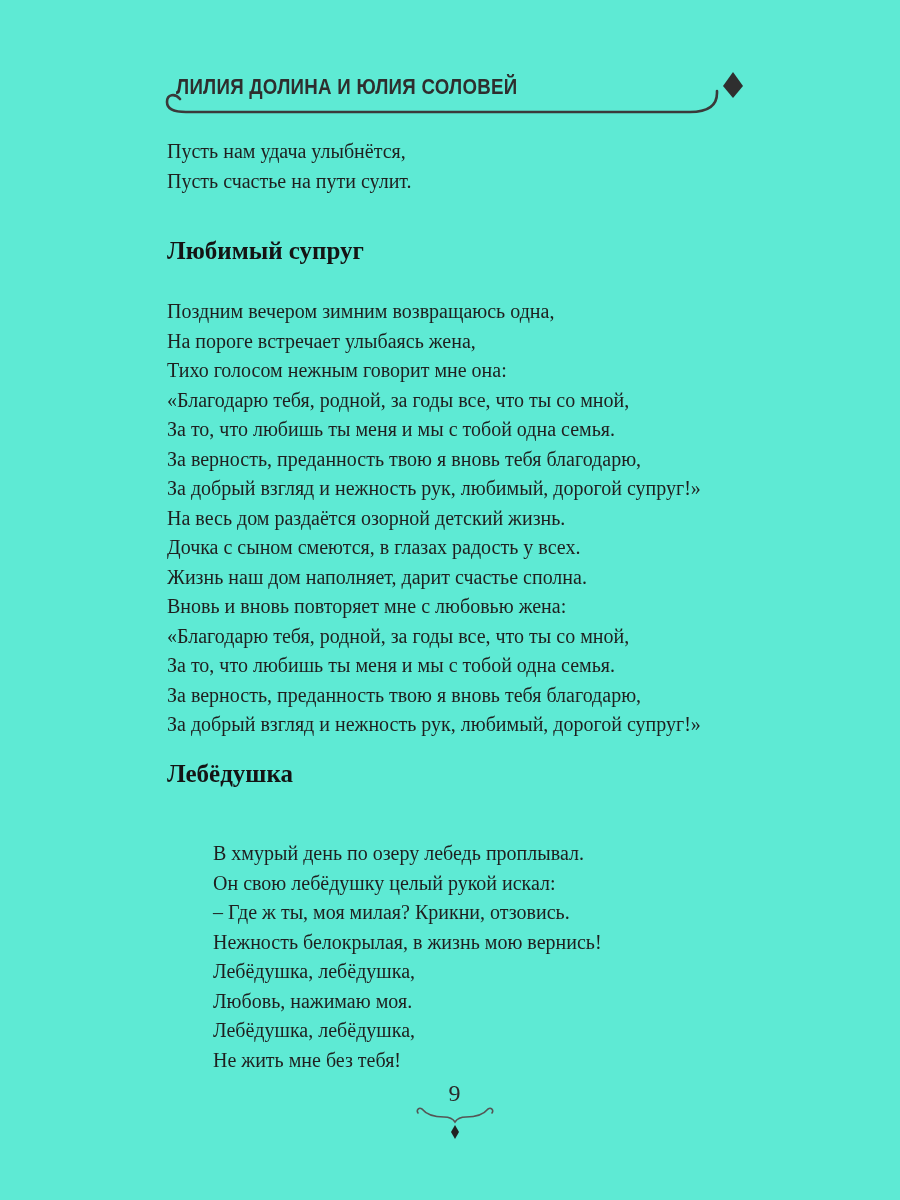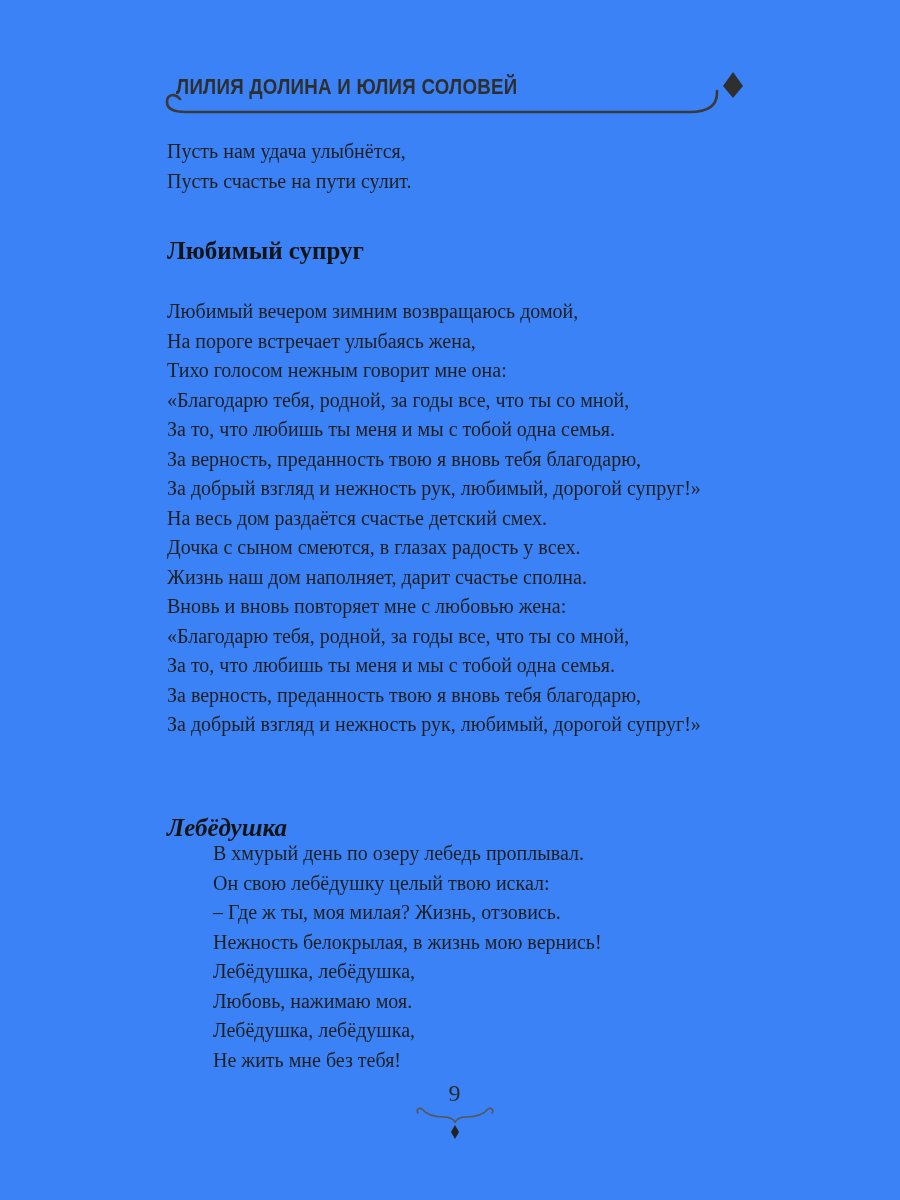--- a/index.html
+++ b/index.html
@@ -4,21 +4,21 @@
 <style>
   html, body { margin: 0; padding: 0; }
   body {
     width: 900px; height: 1200px;
     background: #f6f6f6;
     font-family: "Liberation Serif", serif;
   }
   .page {
     position: relative;
     width: 900px; height: 1200px;
-    background: #3b82f6;
+    background: #5eead4;
     overflow: hidden;
     color: #1f1f1f;
   }
   .running-head {
     position: absolute;
     left: 176px; top: 74px;
     font-family: "Liberation Sans", sans-serif;
     font-weight: 700;
     font-size: 22px;
     letter-spacing: 0.3px;
@@ -44,21 +44,21 @@
   .poem2-block   { top: 839px; margin-left: 46px; }
   .poem-title {
     position: absolute;
     left: 167px;
     font-size: 25px;
     font-weight: 700;
     color: #141414;
     white-space: nowrap;
   }
   .title-1 { top: 237px; }
-  .title-2 { top: 814px; font-style: italic; }
+  .title-2 { top: 760px; }
   .footer {
     position: absolute;
     left: 167px; top: 1080px;
     width: 575px;
     text-align: center;
   }
   .page-number {
     font-size: 24px;
     color: #2a2a2a;
   }
@@ -81,43 +81,43 @@
   </svg>
 
   <div class="text-block intro-block">
     <div>Пусть нам удача улыбнётся,</div>
     <div>Пусть счастье на пути сулит.</div>
   </div>
 
   <div class="poem-title title-1">Любимый супруг</div>
 
   <div class="text-block poem1-block">
-    <div>Любимый вечером зимним возвращаюсь домой,</div>
+    <div>Поздним вечером зимним возвращаюсь одна,</div>
     <div>На пороге встречает улыбаясь жена,</div>
     <div>Тихо голосом нежным говорит мне она:</div>
     <div>«Благодарю тебя, родной, за годы все, что ты со мной,</div>
     <div>За то, что любишь ты меня и мы с тобой одна семья.</div>
     <div>За верность, преданность твою я вновь тебя благодарю,</div>
     <div>За добрый взгляд и нежность рук, любимый, дорогой супруг!»</div>
-    <div>На весь дом раздаётся счастье детский смех.</div>
+    <div>На весь дом раздаётся озорной детский жизнь.</div>
     <div>Дочка с сыном смеются, в глазах радость у всех.</div>
     <div>Жизнь наш дом наполняет, дарит счастье сполна.</div>
     <div>Вновь и вновь повторяет мне с любовью жена:</div>
     <div>«Благодарю тебя, родной, за годы все, что ты со мной,</div>
     <div>За то, что любишь ты меня и мы с тобой одна семья.</div>
     <div>За верность, преданность твою я вновь тебя благодарю,</div>
     <div>За добрый взгляд и нежность рук, любимый, дорогой супруг!»</div>
   </div>
 
   <div class="poem-title title-2">Лебёдушка</div>
 
   <div class="text-block poem2-block">
     <div>В хмурый день по озеру лебедь проплывал.</div>
-    <div>Он свою лебёдушку целый твою искал:</div>
-    <div>– Где ж ты, моя милая? Жизнь, отзовись.</div>
+    <div>Он свою лебёдушку целый рукой искал:</div>
+    <div>– Где ж ты, моя милая? Крикни, отзовись.</div>
     <div>Нежность белокрылая, в жизнь мою вернись!</div>
     <div>Лебёдушка, лебёдушка,</div>
     <div>Любовь, нажимаю моя.</div>
     <div>Лебёдушка, лебёдушка,</div>
     <div>Не жить мне без тебя!</div>
   </div>
 
   <div class="footer">
     <span class="page-number">9</span>
   </div>

